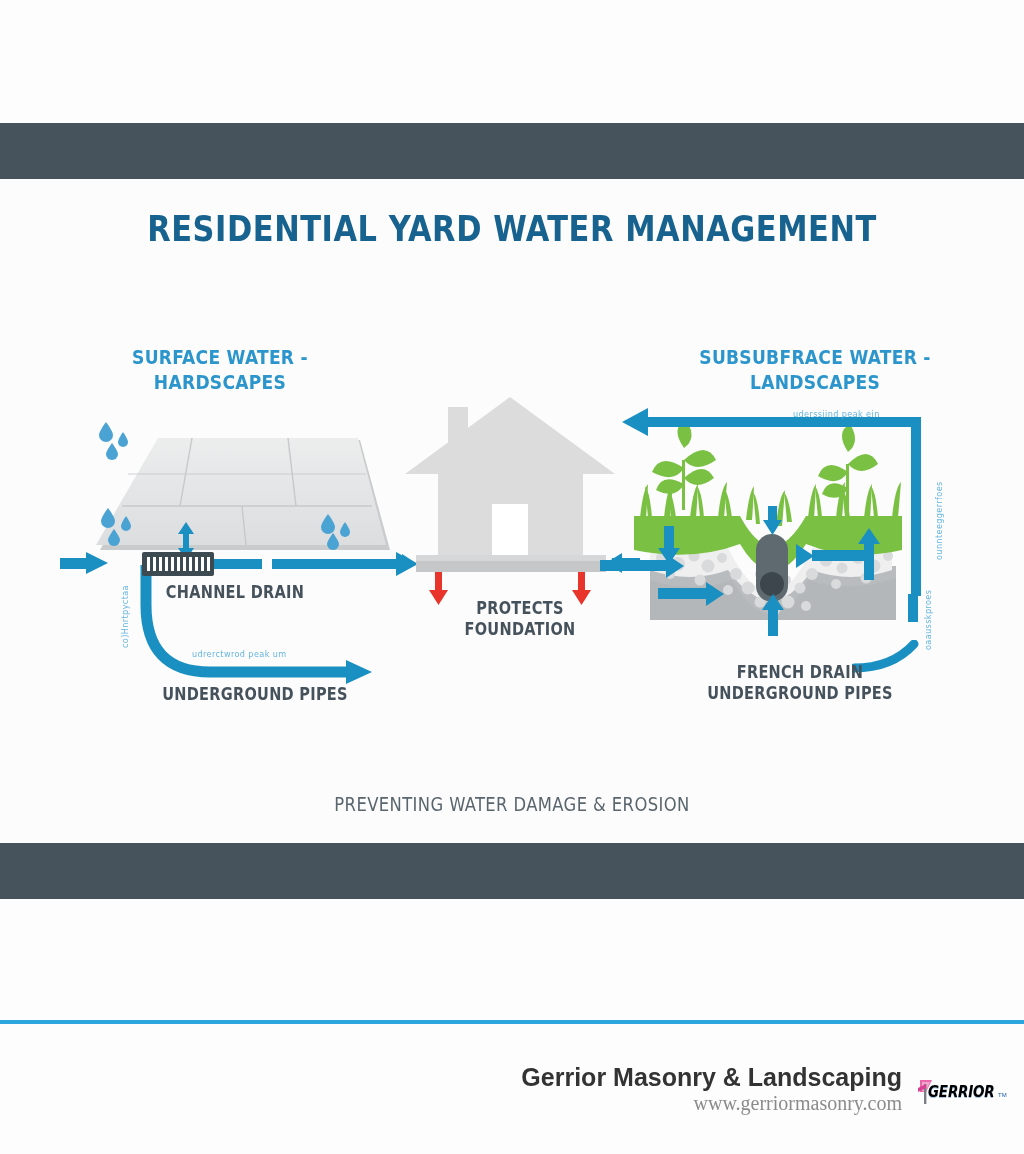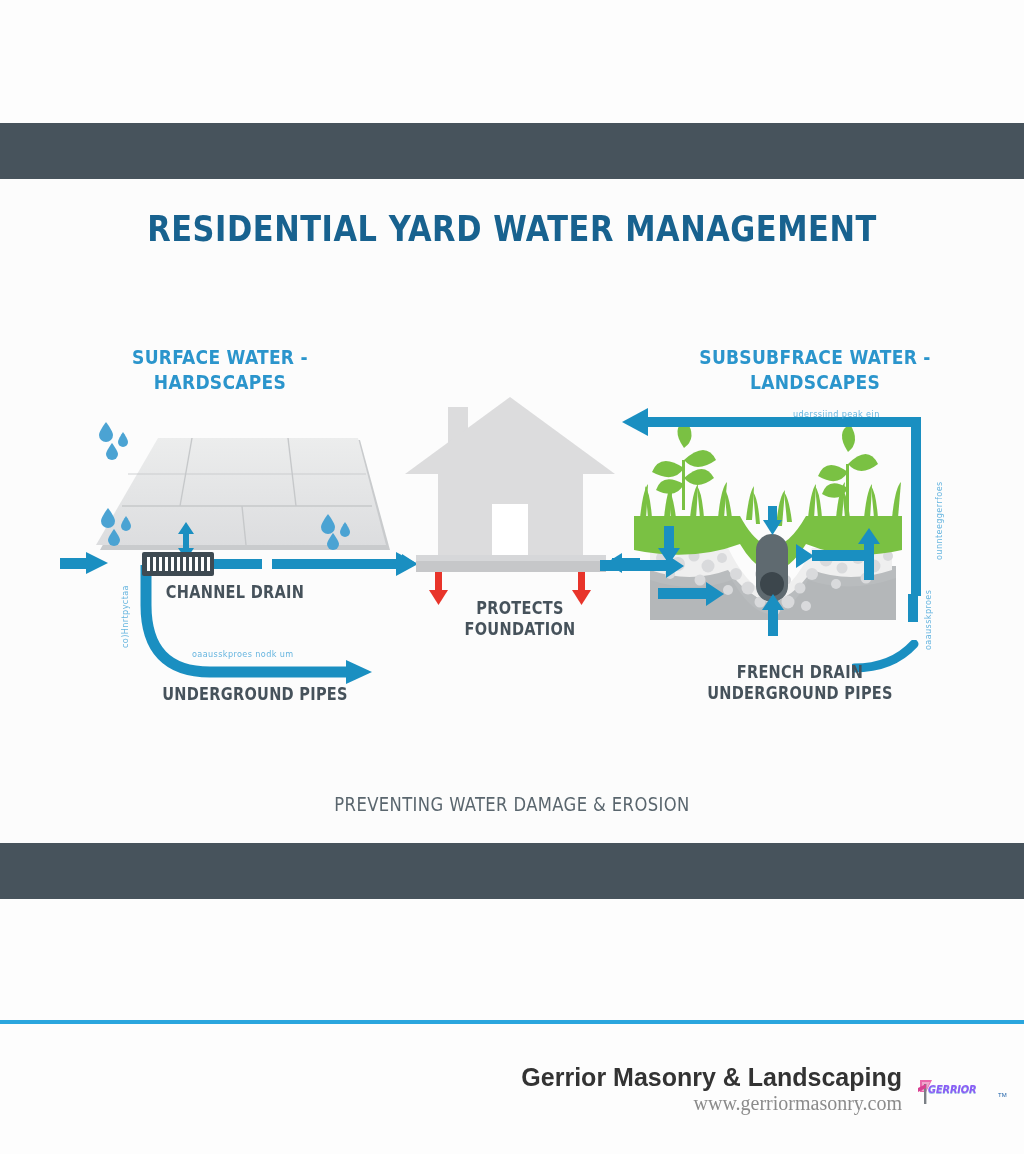--- a/index.html
+++ b/index.html
@@ -59,21 +59,21 @@
     font-family:"Liberation Sans",sans-serif;font-weight:bold;font-size:25px;color:#333333;
   }
   .brand-url{
     position:absolute;right:122px;top:1092px;text-align:right;
     font-family:Liberation Serif, serif;font-size:20px;color:#8b8b8b;
   }
   .logo{position:absolute;right:10px;top:1078px;width:104px;height:30px;}
   .logo-txt{
     position:absolute;left:18px;top:5px;
     font-family:"Liberation Sans Narrow","DejaVu Sans Condensed","Liberation Sans",sans-serif;
-    font-weight:bold;font-style:italic;font-size:11px;color:#8b5cf6;letter-spacing:-.2px;
+    font-weight:bold;font-style:italic;font-size:15px;color:#000000;letter-spacing:-.2px;
     text-shadow:0 1px 0 #9fc3e6;
   }
   .logo-tm{position:absolute;left:88px;top:14px;font-size:6px;color:#1b5fa8;}
   svg{display:block;}
   .abs{position:absolute;}
 </style>
 </head>
 <body>
 
 <div class="canvas">
@@ -157,21 +157,21 @@
         <rect x="123" y="157" width="3" height="14"></rect>
           <rect x="129" y="157" width="3" height="14"></rect>
         <rect x="135" y="157" width="3" height="14"></rect>
           <rect x="141" y="157" width="3" height="14"></rect>
         <rect x="147" y="157" width="3" height="14"></rect>
       </g>
     </g>
   </svg>
 
   <div class="faux vert" style="left:120px;top:648px;">co)Hnrtpyctaa</div>
-  <div class="faux" style="left:192px;top:649px;">oaausskproes nodk um</div>
+  <div class="faux" style="left:192px;top:649px;">udrerctwrod peak um</div>
 
   <div class="cap" style="left:110px;top:582px;width:250px;">CHANNEL DRAIN</div>
   <div class="cap" style="left:105px;top:684px;width:300px;">UNDERGROUND PIPES</div>
 
   <svg class="abs" style="left:400px;top:392px;" width="240" height="215" viewBox="0 0 240 215">
     <g>
       <rect x="48" y="15" width="20" height="42" fill="#dcdcdd"></rect>
       <polygon points="110,5 215,82 5,82" fill="#dcdcdd"></polygon>
       <rect x="38" y="78" width="145" height="87" fill="#dcdcdd"></rect>
       <rect x="92" y="112" width="36" height="53" fill="#ffffff"></rect>

